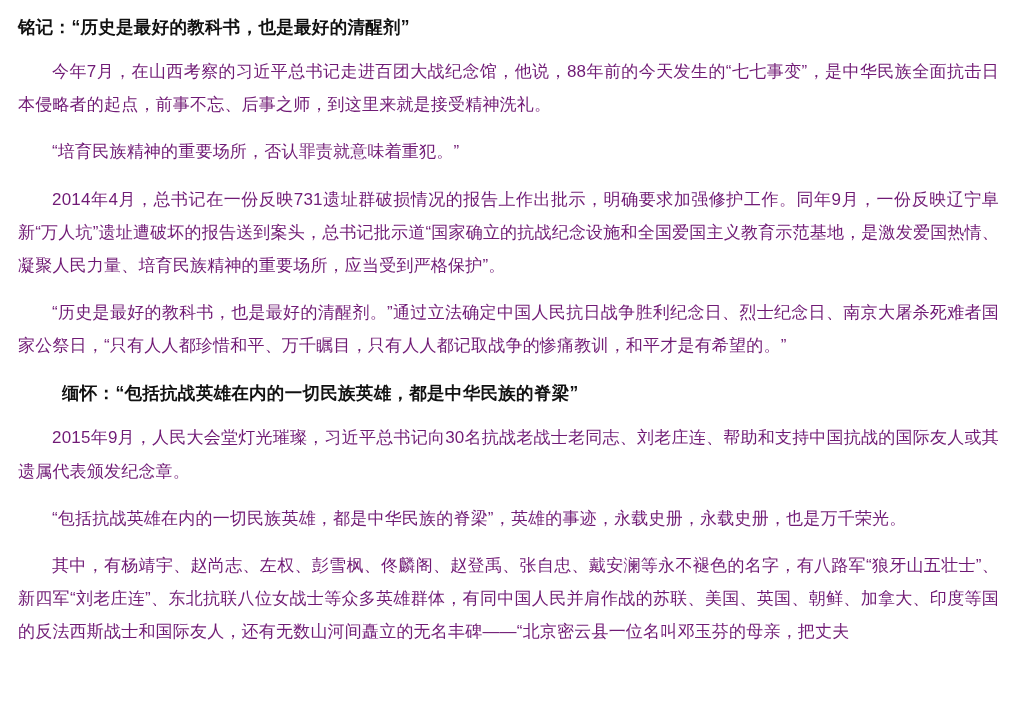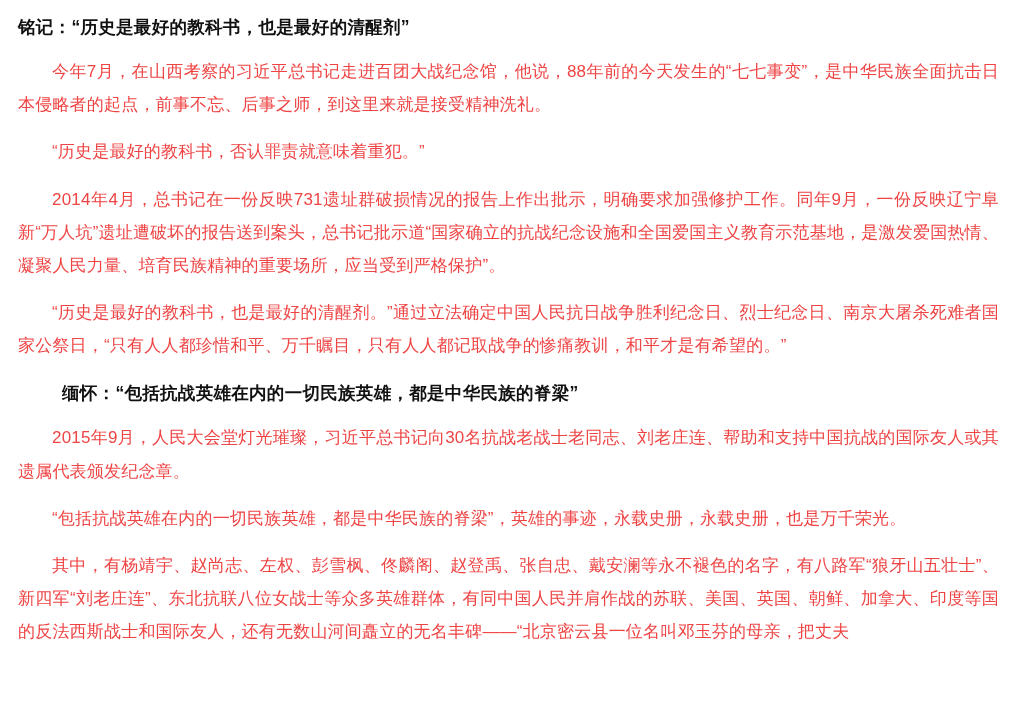--- a/index.html
+++ b/index.html
@@ -29,40 +29,40 @@
   }
   .heading.second {
     margin-top: 18px;
     margin-bottom: 14px;
     margin-left: 44px;
   }
   p.para {
     font-size: 17px;
     line-height: 1.95;
     letter-spacing: 0.2px;
-    color: #ef4444;
+    color: #701a75;
     margin: 0 0 14px 0;
     text-indent: 2em;
     text-align: justify;
     text-justify: inter-ideograph;
   }
   p.para.last {
     margin-bottom: 16px;
   }
 </style>
 </head>
 <body>
 
 <div class="page">
 
   <h2 class="heading">铭记：“历史是最好的教科书，也是最好的清醒剂”</h2>
 
   <p class="para">今年7月，在山西考察的习近平总书记走进百团大战纪念馆，他说，88年前的今天发生的“七七事变”，是中华民族全面抗击日本侵略者的起点，前事不忘、后事之师，到这里来就是接受精神洗礼。</p>
 
-  <p class="para">“历史是最好的教科书，否认罪责就意味着重犯。”</p>
+  <p class="para">“培育民族精神的重要场所，否认罪责就意味着重犯。”</p>
 
   <p class="para">2014年4月，总书记在一份反映731遗址群破损情况的报告上作出批示，明确要求加强修护工作。同年9月，一份反映辽宁阜新“万人坑”遗址遭破坏的报告送到案头，总书记批示道“国家确立的抗战纪念设施和全国爱国主义教育示范基地，是激发爱国热情、凝聚人民力量、培育民族精神的重要场所，应当受到严格保护”。</p>
 
   <p class="para">“历史是最好的教科书，也是最好的清醒剂。”通过立法确定中国人民抗日战争胜利纪念日、烈士纪念日、南京大屠杀死难者国家公祭日，“只有人人都珍惜和平、万千瞩目，只有人人都记取战争的惨痛教训，和平才是有希望的。”</p>
 
   <h2 class="heading second">缅怀：“包括抗战英雄在内的一切民族英雄，都是中华民族的脊梁”</h2>
 
   <p class="para">2015年9月，人民大会堂灯光璀璨，习近平总书记向30名抗战老战士老同志、刘老庄连、帮助和支持中国抗战的国际友人或其遗属代表颁发纪念章。</p>
 
   <p class="para">“包括抗战英雄在内的一切民族英雄，都是中华民族的脊梁”，英雄的事迹，永载史册，永载史册，也是万千荣光。</p>

